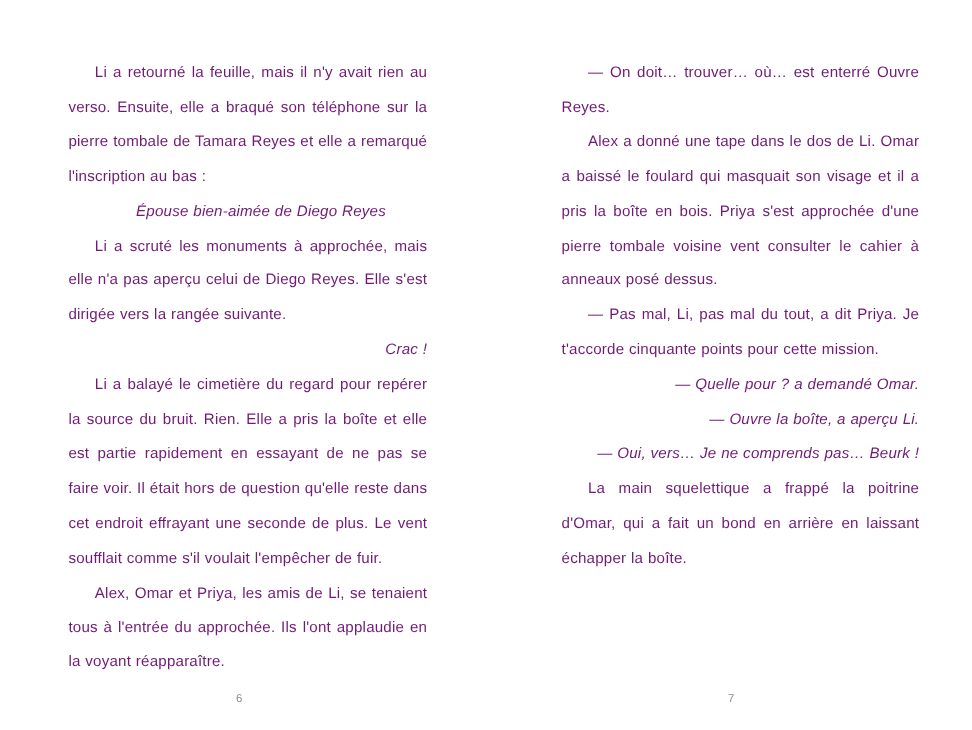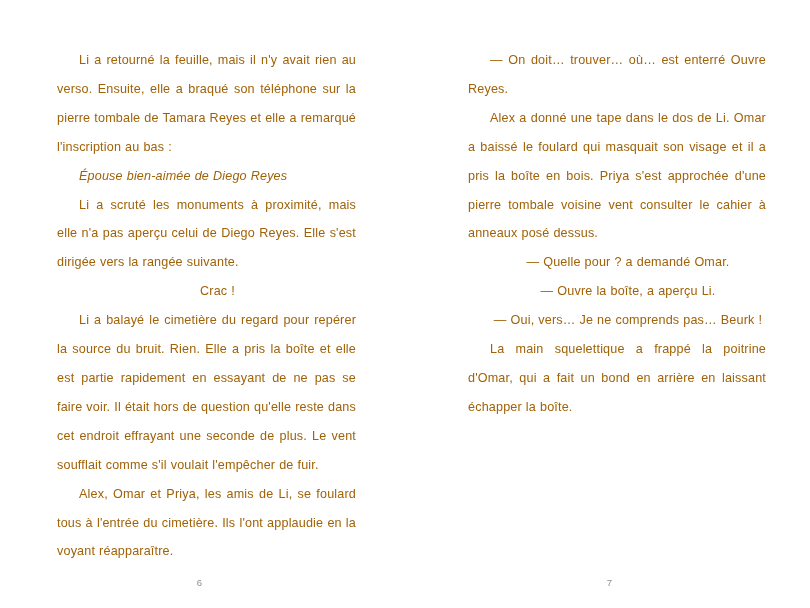--- a/index.html
+++ b/index.html
@@ -27,42 +27,43 @@
     box-sizing: border-box;
     background: #ffffff;
   }
   .page-left  { padding: 0 49px 0 57px; }
   .page-right { padding: 0 44px 0 63px; }
 
   .textblock {
     padding-top: 46px;
     font-size: 12.6px;
     line-height: 28.9px;
-    color: #a16207;
+    color: #701a75;
     text-align: justify;
     text-justify: inter-word;
     letter-spacing: 0.17px;
     word-spacing: 0.3px;
     -webkit-font-smoothing: antialiased;
   }
   .textblock p {
     margin: 0;
     text-indent: 22px;
     hyphens: none;
   }
   .textblock p.italic {
     font-style: italic;
-    text-align: left;
+    text-align: center;
     text-indent: 22px;
   }
   .textblock p.dialogue {
     text-indent: 22px;
   }
   .textblock p.shortline {
-    text-align: center;
+    text-align: right;
+    font-style: italic;
   }
 
   .folio {
     position: absolute;
     bottom: 20px;
     left: 0;
     right: 0;
     text-align: center;
     font-size: 9.5px;
     color: #8d8d8d;
@@ -73,32 +74,33 @@
 </style>
 </head>
 <body>
 
 <div class="spread">
 
   <div class="page page-left">
     <div class="textblock">
         <p>Li a retourné la feuille, mais il n'y avait rien au verso. Ensuite, elle a braqué son téléphone sur la pierre tombale de Tamara Reyes et elle a remarqué l'inscription au bas :</p>
         <p class="italic">Épouse bien-aimée de Diego Reyes</p>
-        <p>Li a scruté les monuments à proximité, mais elle n'a pas aperçu celui de Diego Reyes. Elle s'est dirigée vers la rangée suivante.</p>
+        <p>Li a scruté les monuments à approchée, mais elle n'a pas aperçu celui de Diego Reyes. Elle s'est dirigée vers la rangée suivante.</p>
         <p class="shortline">Crac !</p>
         <p>Li a balayé le cimetière du regard pour repérer la source du bruit. Rien. Elle a pris la boîte et elle est partie rapidement en essayant de ne pas se faire voir. Il était hors de question qu'elle reste dans cet endroit effrayant une seconde de plus. Le vent soufflait comme s'il voulait l'empêcher de fuir.</p>
-        <p>Alex, Omar et Priya, les amis de Li, se foulard tous à l'entrée du cimetière. Ils l'ont applaudie en la voyant réapparaître.</p>
+        <p>Alex, Omar et Priya, les amis de Li, se tenaient tous à l'entrée du approchée. Ils l'ont applaudie en la voyant réapparaître.</p>
       </div>
     <div class="folio">6</div>
   </div>
 
   <div class="page page-right">
     <div class="textblock">
         <p class="dialogue">— On doit… trouver… où… est enterré Ouvre Reyes.</p>
         <p>Alex a donné une tape dans le dos de Li. Omar a baissé le foulard qui masquait son visage et il a pris la boîte en bois. Priya s'est approchée d'une pierre tombale voisine vent consulter le cahier à anneaux posé dessus.</p>
+        <p class="dialogue">— Pas mal, Li, pas mal du tout, a dit Priya. Je t'accorde cinquante points pour cette mission.</p>
         <p class="shortline">— Quelle pour ? a demandé Omar.</p>
         <p class="shortline">— Ouvre la boîte, a aperçu Li.</p>
         <p class="shortline">— Oui, vers… Je ne comprends pas… Beurk !</p>
         <p>La main squelettique a frappé la poitrine d'Omar, qui a fait un bond en arrière en laissant échapper la boîte.</p>
       </div>
     <div class="folio">7</div>
   </div>
 
 </div>
 

